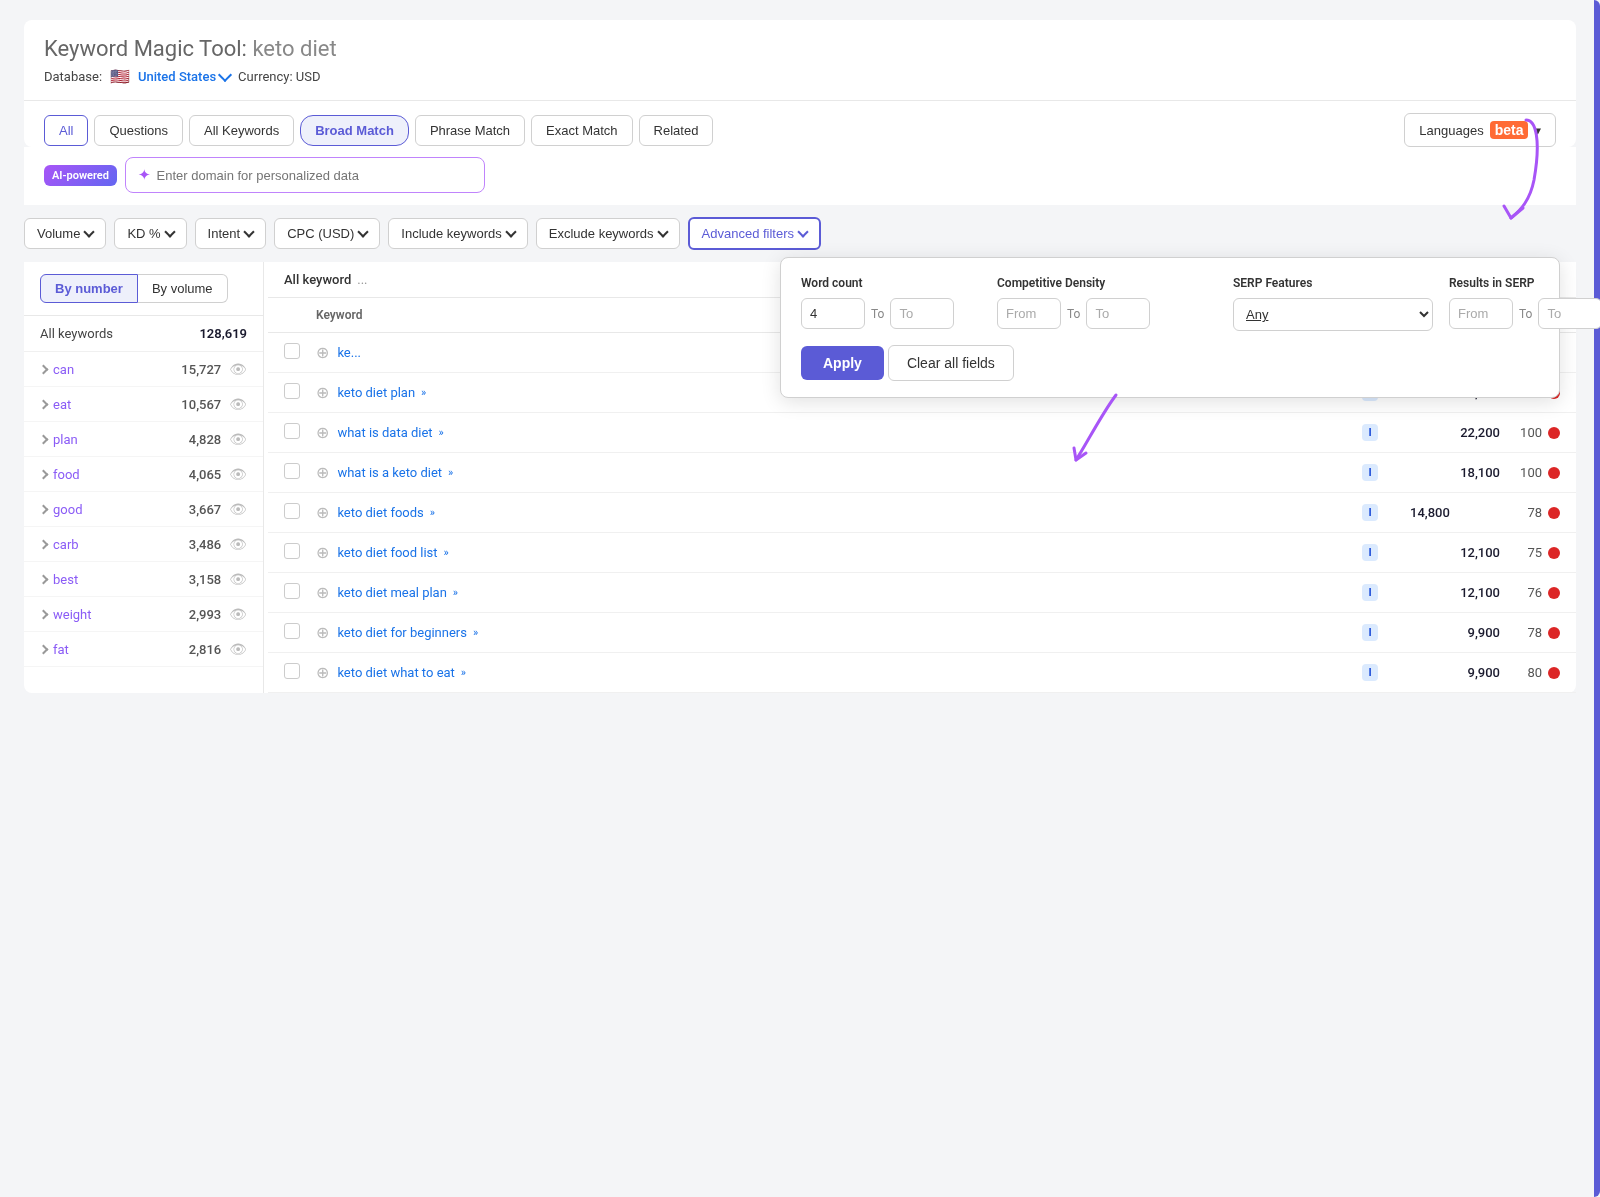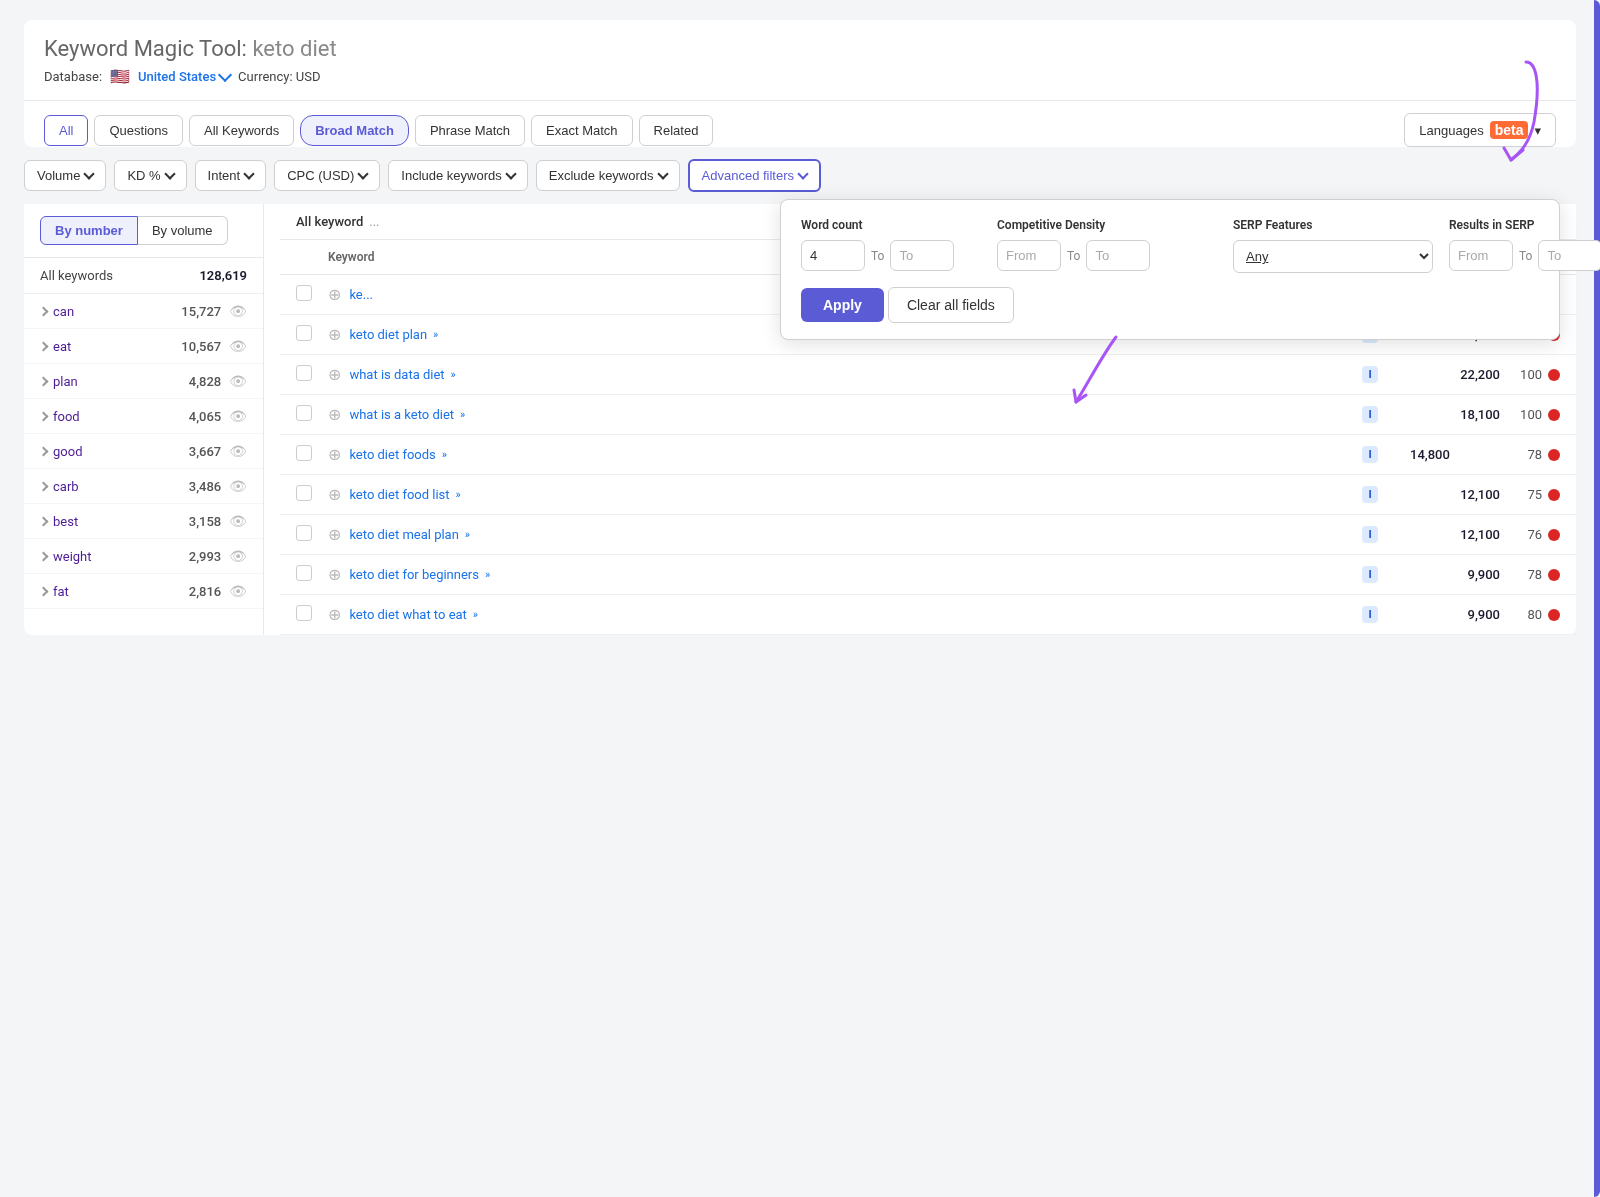--- a/index.html
+++ b/index.html
@@ -179,21 +179,21 @@
       width: 8px;
       height: 8px;
       border-right: 2px solid currentColor;
       border-bottom: 2px solid currentColor;
       transform: rotate(45deg);
       display: inline-block;
       margin-top: -3px;
     }
     .main-content {
       display: flex;
-      gap: 16px;
+      gap: 4px;
       background: #fff;
       border-radius: 0 0 8px 8px;
     }
     .sidebar {
       width: 240px;
       min-width: 240px;
       border-right: 1px solid #e8e8e8;
       padding: 0;
     }
     .sidebar-toggle-row {
@@ -242,21 +242,21 @@
       gap: 6px;
     }
     .chevron-right {
       width: 7px;
       height: 7px;
       border-right: 2px solid #999;
       border-bottom: 2px solid #999;
       transform: rotate(-45deg);
       display: inline-block;
     }
-    .sidebar-word { font-size: 13px; color: #4c1d95; }
+    .sidebar-word { font-size: 13px; color: #8b5cf6; }
     .sidebar-right {
       display: flex;
       align-items: center;
       gap: 8px;
     }
     .sidebar-num { font-size: 13px; color: #555; font-weight: 500; }
     .eye-icon { color: #bbb; font-size: 14px; }
     .table-area {
       flex: 1;
       overflow: hidden;
@@ -454,20 +454,27 @@
       <button class="tab-btn">Exact Match</button>
       <button class="tab-btn">Related</button>
       <button class="languages-btn">
         <span>Languages</span>
         <span class="beta-badge">beta</span>
         <span>▾</span>
       </button>
     </div>
   </div>
 
+  <div class="ai-row">
+    <span class="ai-badge">AI-powered</span>
+    <div class="ai-input-wrapper">
+      <span class="sparkle-icon">✦</span>
+      <input type="text" placeholder="Enter domain for personalized data" style="">
+    </div>
+  </div>
 
   <div class="filters-wrapper">
     <div class="filters-row">
       <button class="filter-btn">
         <span>Volume</span>
         <span class="chevron-down"></span>
       </button>
       <button class="filter-btn">
         <span>KD %</span>
         <span class="chevron-down"></span>

